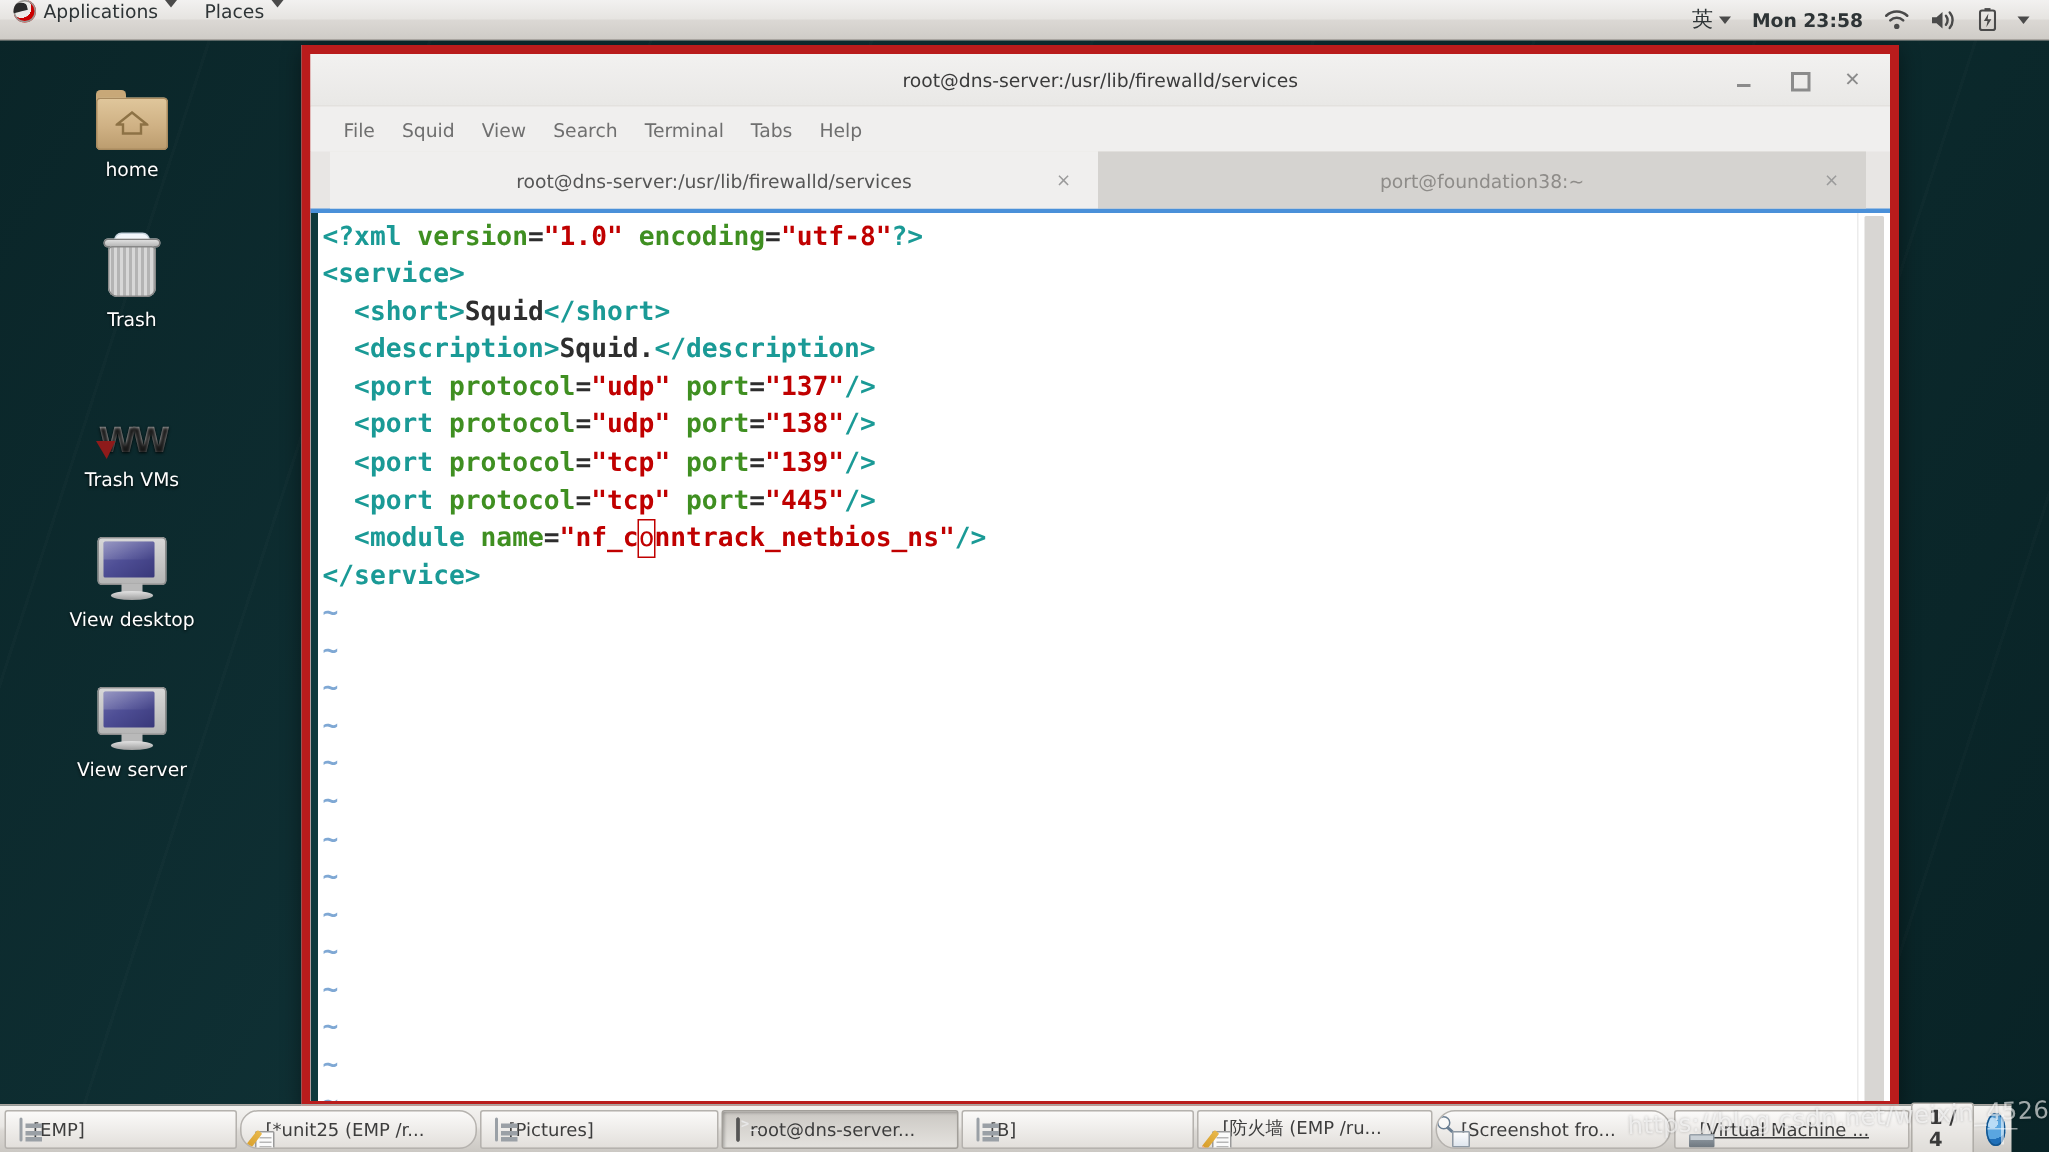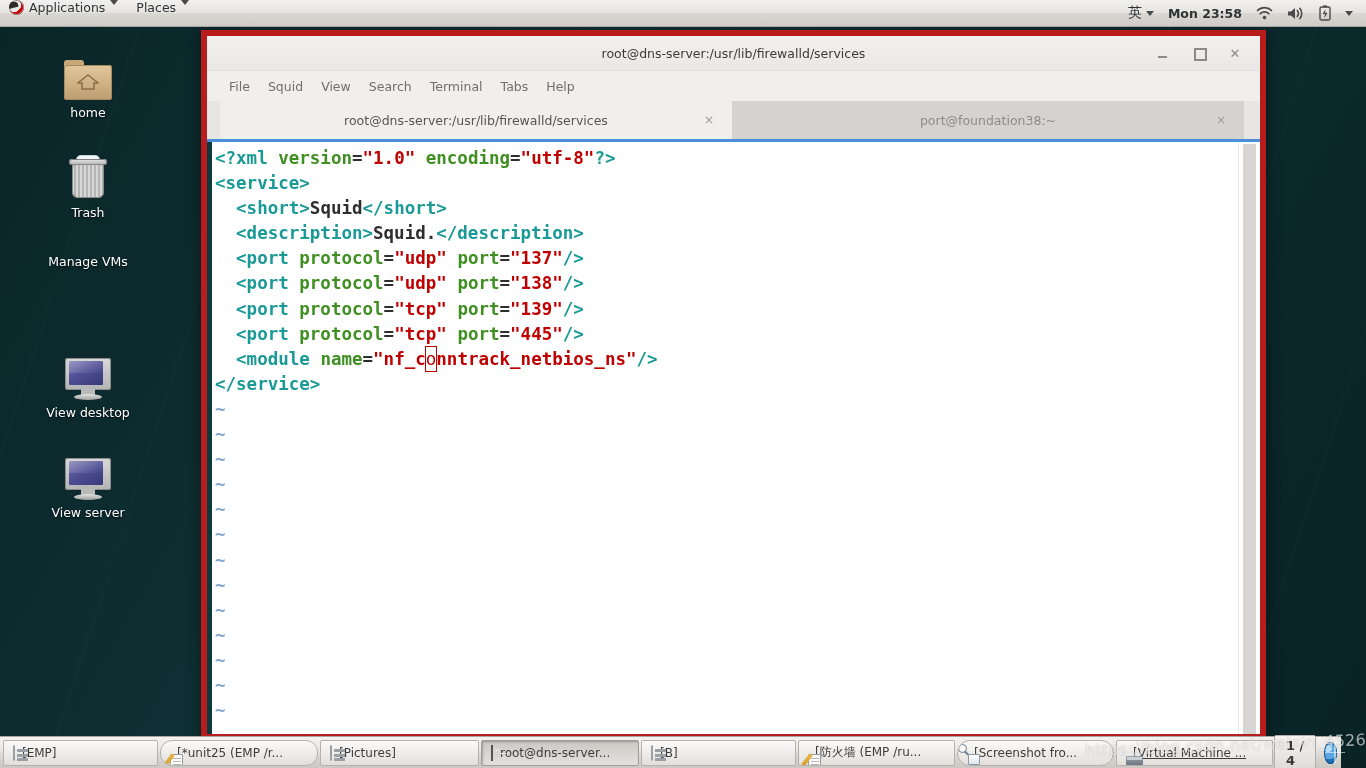--- a/index.html
+++ b/index.html
@@ -241,21 +241,24 @@
     <div class="trash">
         <div class="paper"></div>
         <div class="lid"></div>
         <div class="can"></div>
       </div>
   </div>
   <span class="lbl">Trash</span>
 </div>
 
 <div class="desk-icon" style="left:30px;top:255px;">
-  <span class="lbl">Manage VMs</span>
+  <div class="glyph">
+    <div class="vmw">WW</div>
+  </div>
+  <span class="lbl">Trash VMs</span>
 </div>
 
 <div class="desk-icon" style="left:30px;top:348px;">
   <div class="glyph">
     <div class="monitor">
         <div class="scr">
           <i></i>
         </div>
         <div class="stand"></div>
         <div class="base"></div>

